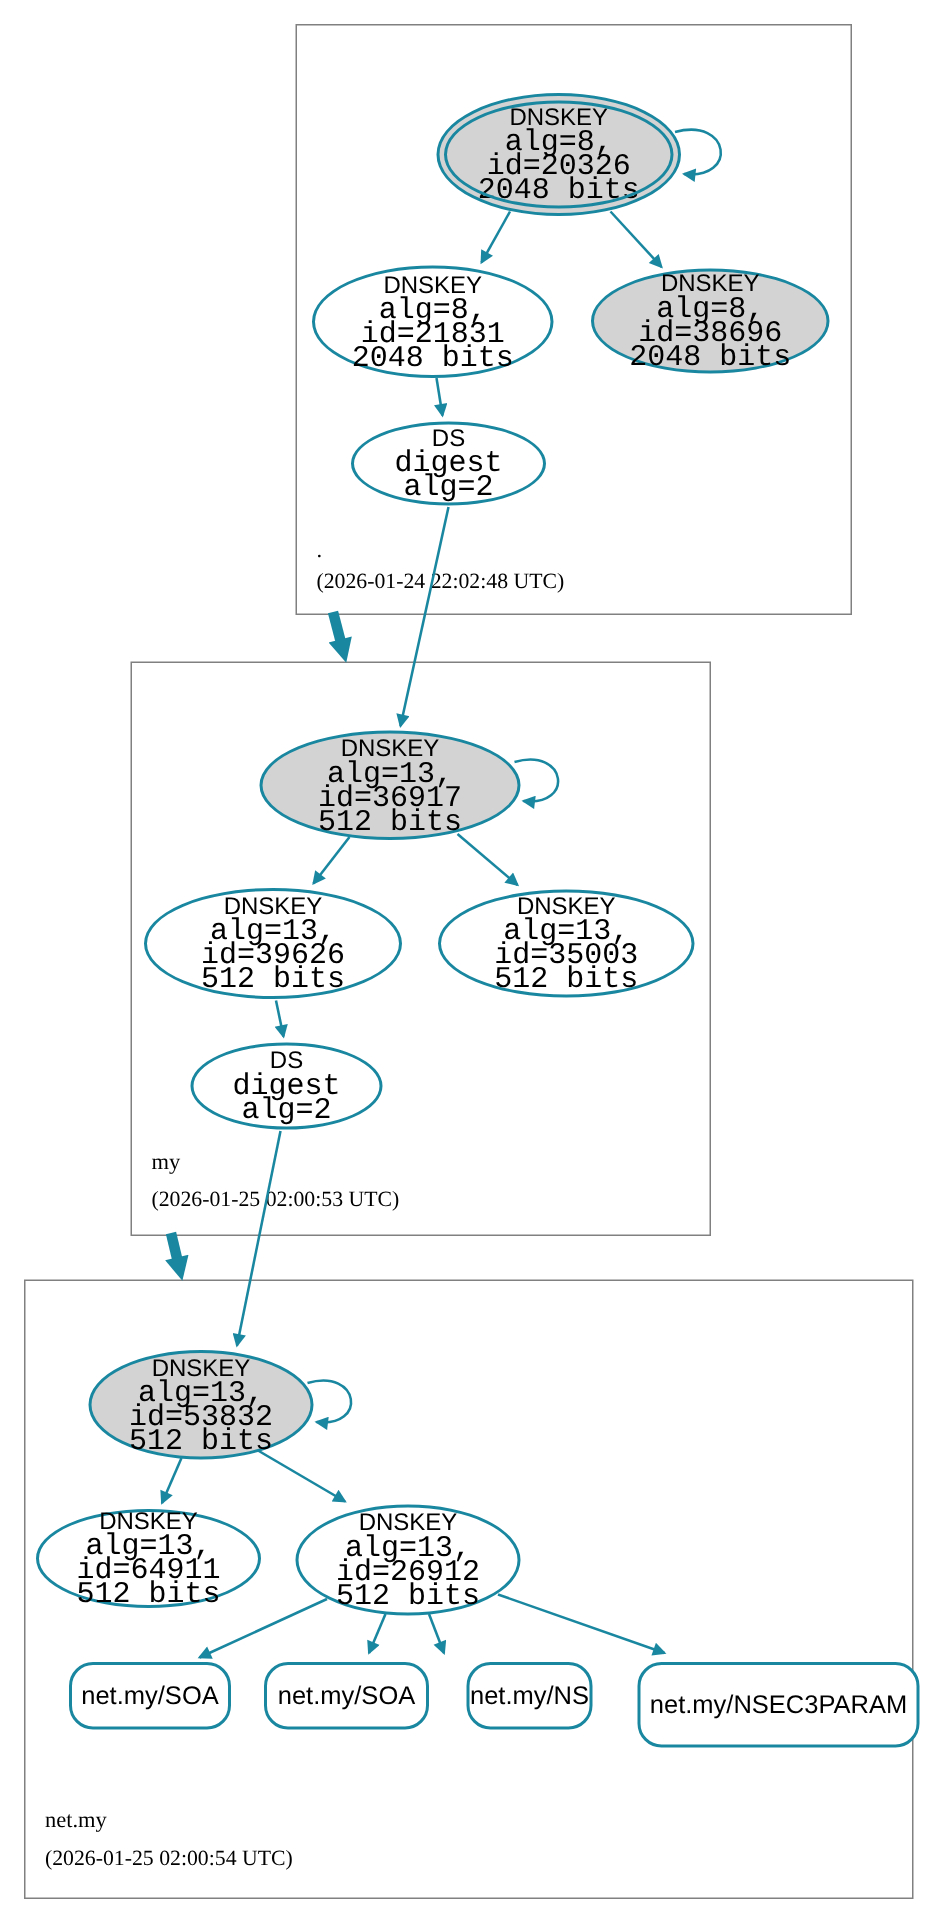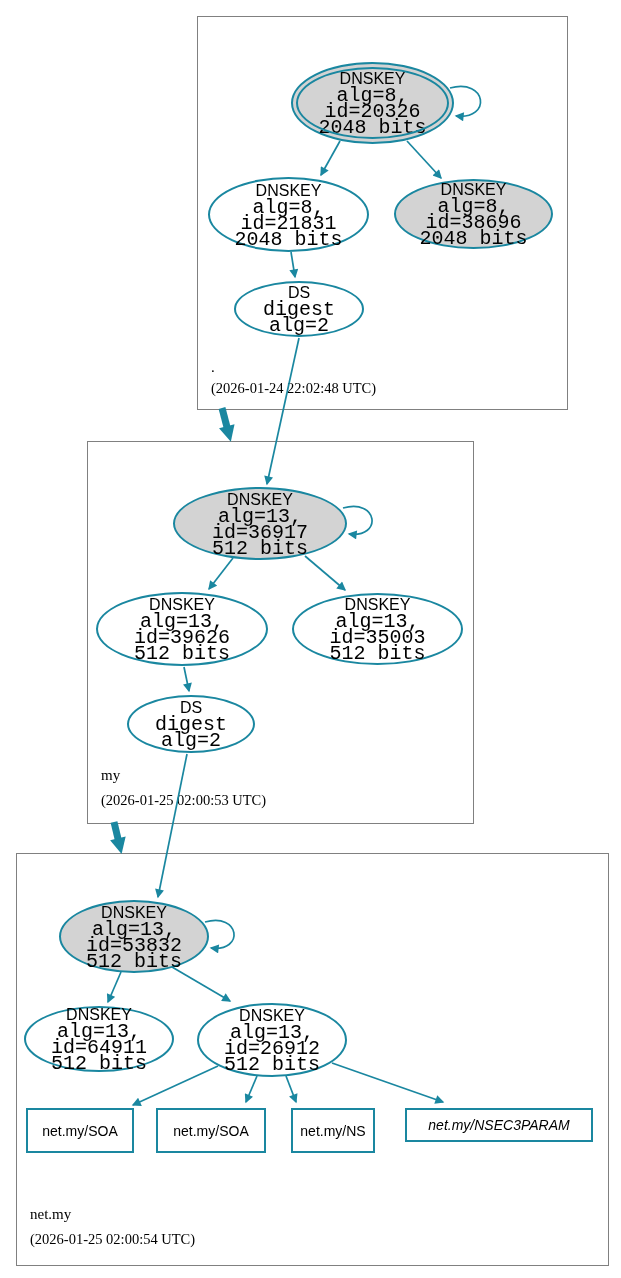--- a/index.html
+++ b/index.html
@@ -34,22 +34,22 @@
     content:"";position:absolute;inset:3px;border:2px solid var(--edge);
     border-radius:50%;pointer-events:none;
   }
   .nt{
     font-family:"Liberation Sans", sans-serif;font-size:16px;line-height:18px;
   }
   .ns{
     font-family:Liberation Mono, monospace;font-size:20px;line-height:16px;
   }
   .rrset{
-    border:2px solid var(--edge);border-radius:0;background:var(--node-fill);
-    font-family:"Liberation Sans", sans-serif;font-size:14px;
+    border:2px solid var(--edge);border-radius:16px;background:var(--node-fill);
+    font-family:"Liberation Sans", sans-serif;font-size:17px;margin-left:20px;
   }
   .zone-label{
     position:absolute;z-index:1;font-family:"Liberation Serif", serif;
     font-size:15px;line-height:18px;
   }
   .zone-ts{
     position:absolute;z-index:1;font-family:"Liberation Serif", serif;
     font-size:14.5px;line-height:17px;
   }
 </style>
@@ -169,20 +169,20 @@
 
   <div class="node rrset" style="left:26px;top:1108px;width:108px;height:45px;">
     <div>net.my/SOA</div>
   </div>
   <div class="node rrset" style="left:156px;top:1108px;width:110px;height:45px;">
     <div>net.my/SOA</div>
   </div>
   <div class="node rrset" style="left:291px;top:1108px;width:84px;height:45px;">
     <div>net.my/NS</div>
   </div>
-  <div class="node rrset" style="left:405px;top:1108px;width:188px;height:34px;font-style:italic;">
+  <div class="node rrset" style="left:405px;top:1108px;width:188px;height:57px;">
     <div>net.my/NSEC3PARAM</div>
   </div>
 
   <div class="zone-label" style="left:30px;top:1205px;">net.my</div>
   <div class="zone-ts" style="left:30px;top:1231px;">(2026-01-25 02:00:54 UTC)</div>
 
 </div>
 
 </body></html>

